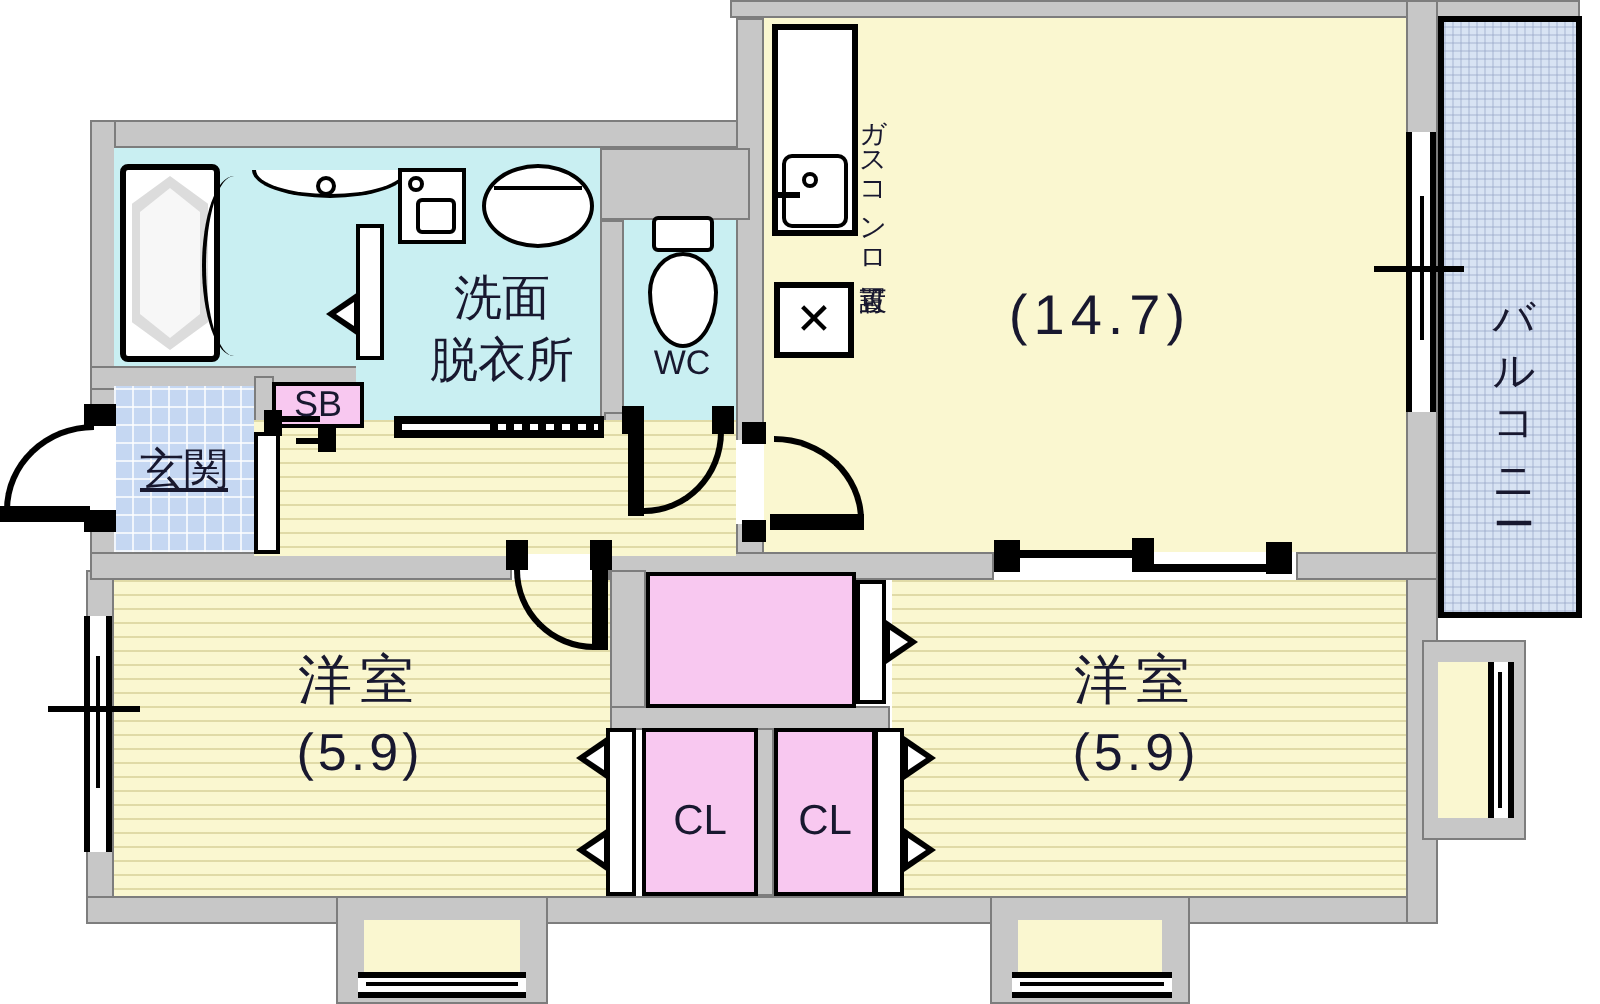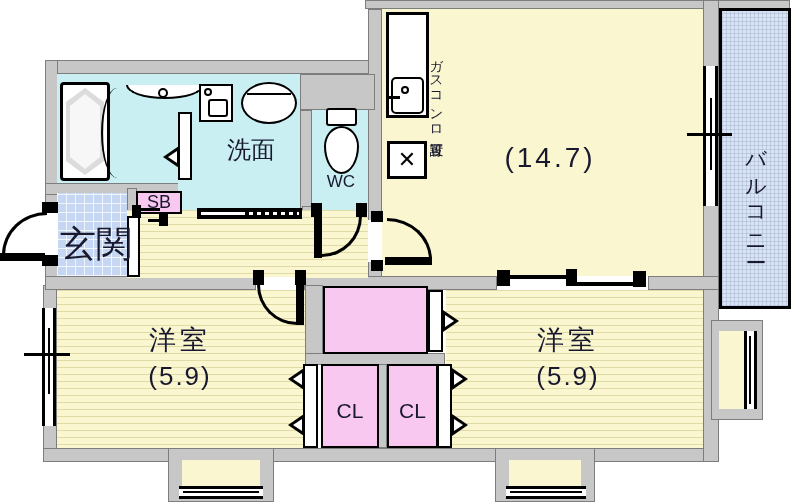--- a/index.html
+++ b/index.html
@@ -172,25 +172,26 @@
 
   <div class="whitebox" style="left:437px;top:364px;width:15px;height:84px;border:2.5px solid #000;"></div>
   <div class="tri" style="left:452px;top:368px;border-top:11px solid transparent;border-bottom:11px solid transparent;border-left:16px solid #000;"></div>
   <div class="tri" style="left:454px;top:373px;border-top:6px solid transparent;border-bottom:6px solid transparent;border-left:9px solid #fff;"></div>
   <div class="tri" style="left:452px;top:414px;border-top:11px solid transparent;border-bottom:11px solid transparent;border-left:16px solid #000;"></div>
   <div class="tri" style="left:454px;top:419px;border-top:6px solid transparent;border-bottom:6px solid transparent;border-left:9px solid #fff;"></div>
 
 
   <div class="lbl" style="left:203px;top:134px;width:96px;font-size:24px;line-height:31px;">
     <div>洗面</div>
+    <div>脱衣所</div>
   </div>
 
   <div class="lbl" style="left:315px;top:172px;width:52px;font-size:17px;">WC</div>
 
-  <div class="lbl" style="left:60px;top:220px;width:64px;font-size:36px;">玄関</div>
+  <div class="lbl" style="left:60px;top:220px;width:64px;font-size:22px;text-decoration:underline;">玄関</div>
 
   <div class="lbl" style="left:136px;top:191px;width:46px;font-size:18px;line-height:22px;">SB</div>
 
 
   <div class="lbl" style="left:460px;top:142px;width:180px;font-size:28px;letter-spacing:3px;">(14.7)</div>
 
   <div class="lbl vtext" style="left:427px;top:22px;height:140px;font-size:13.5px;letter-spacing:1px;">ガスコンロ設置可</div>
 
   <div class="lbl vtext" style="left:742px;top:90px;height:210px;font-size:21px;letter-spacing:5px;">バルコニー</div>
 

